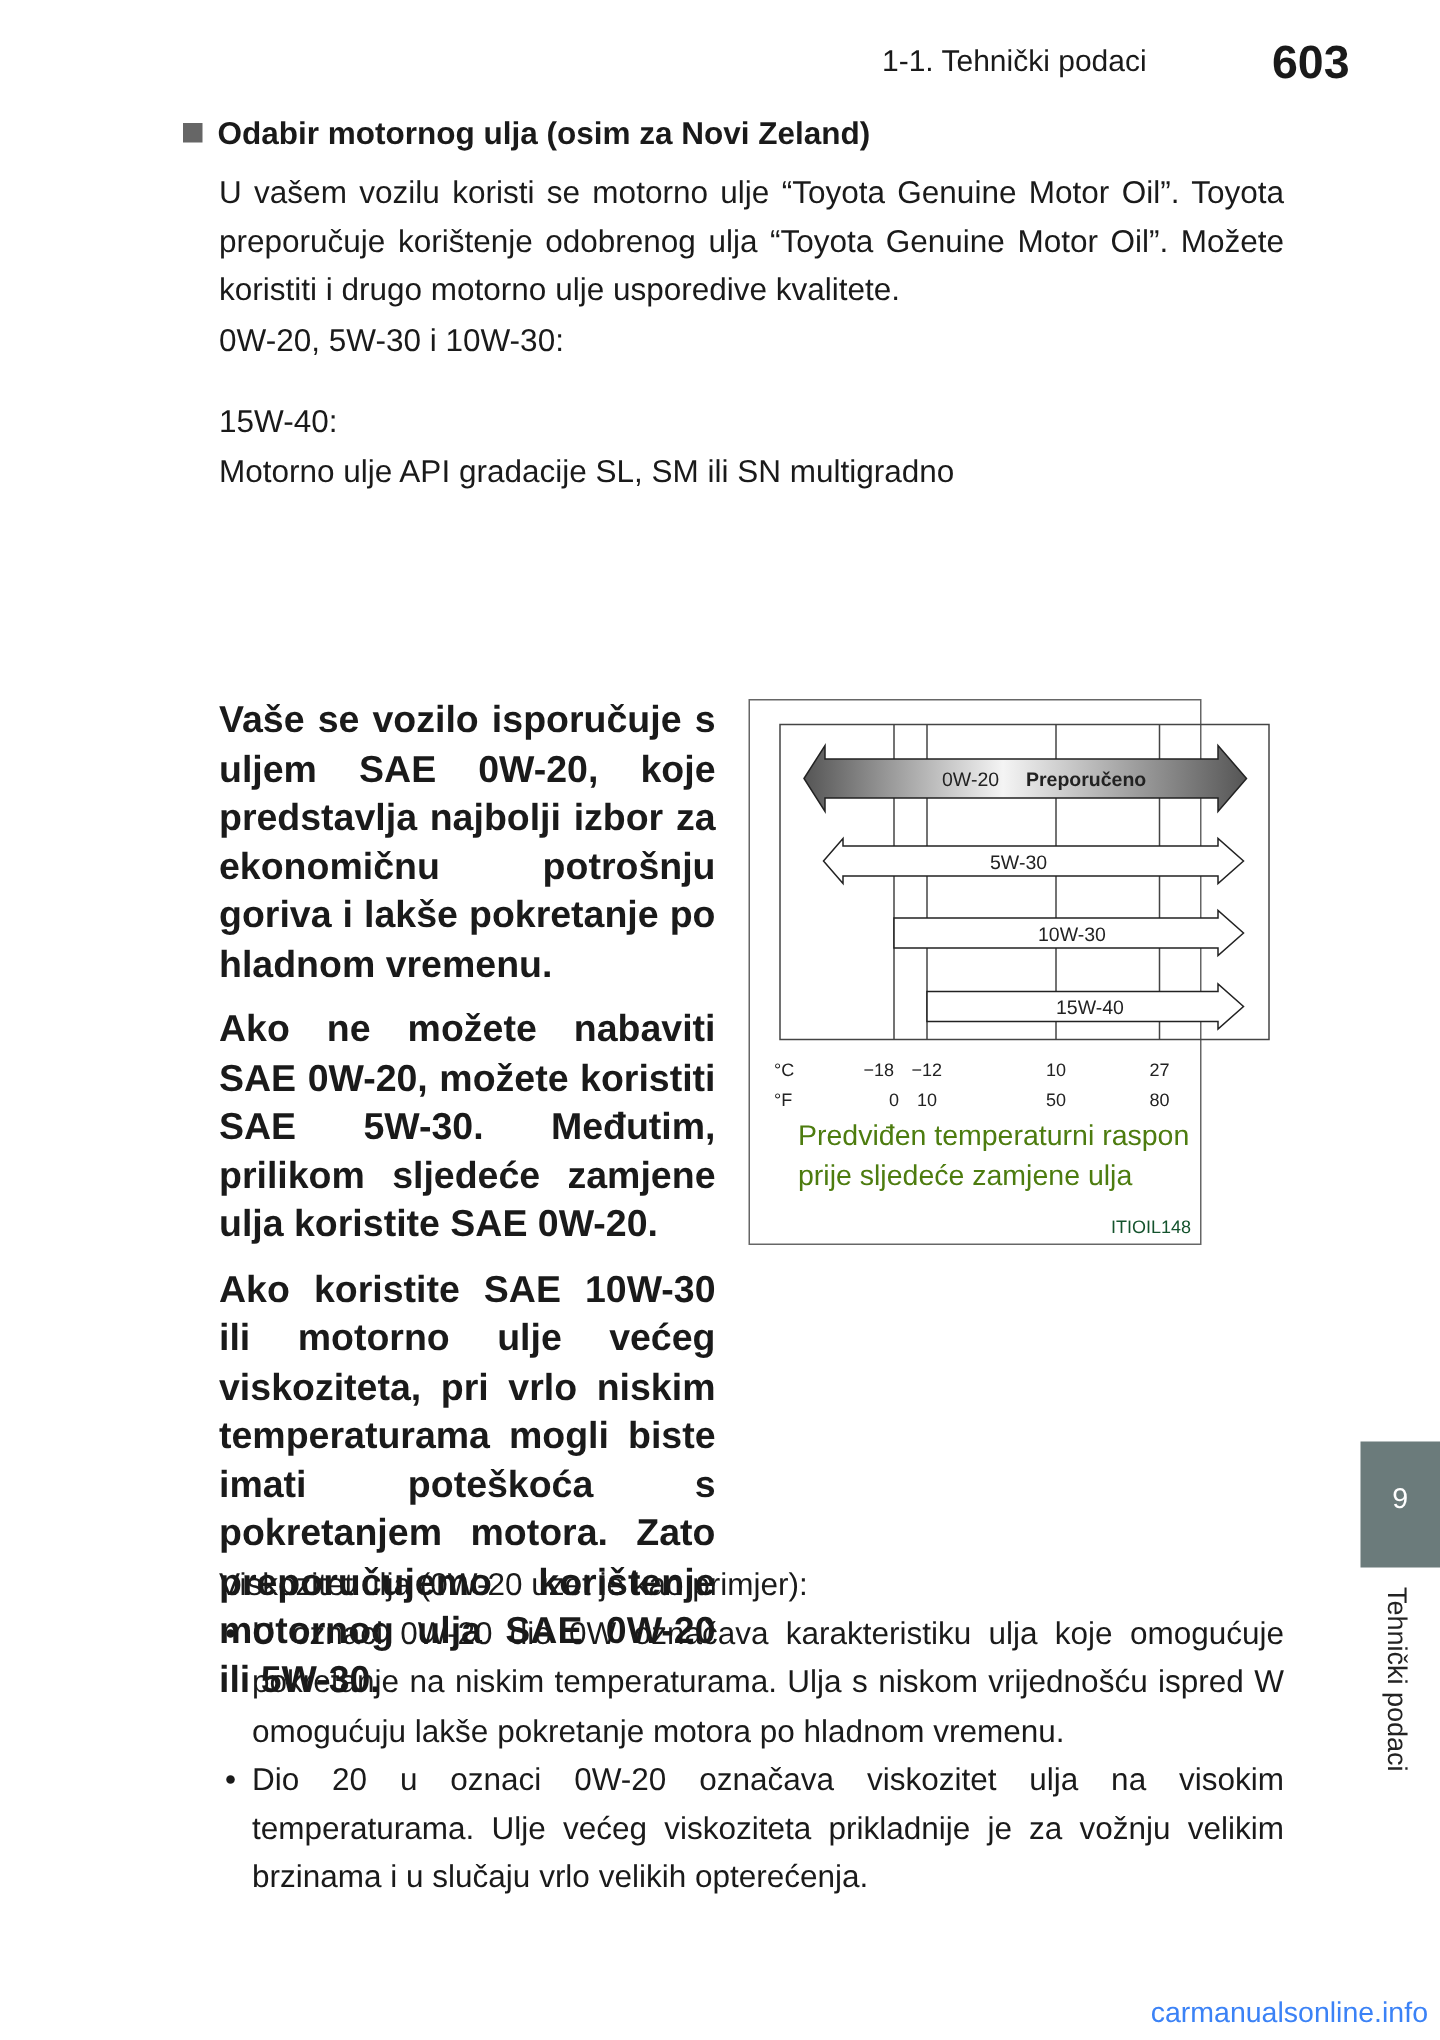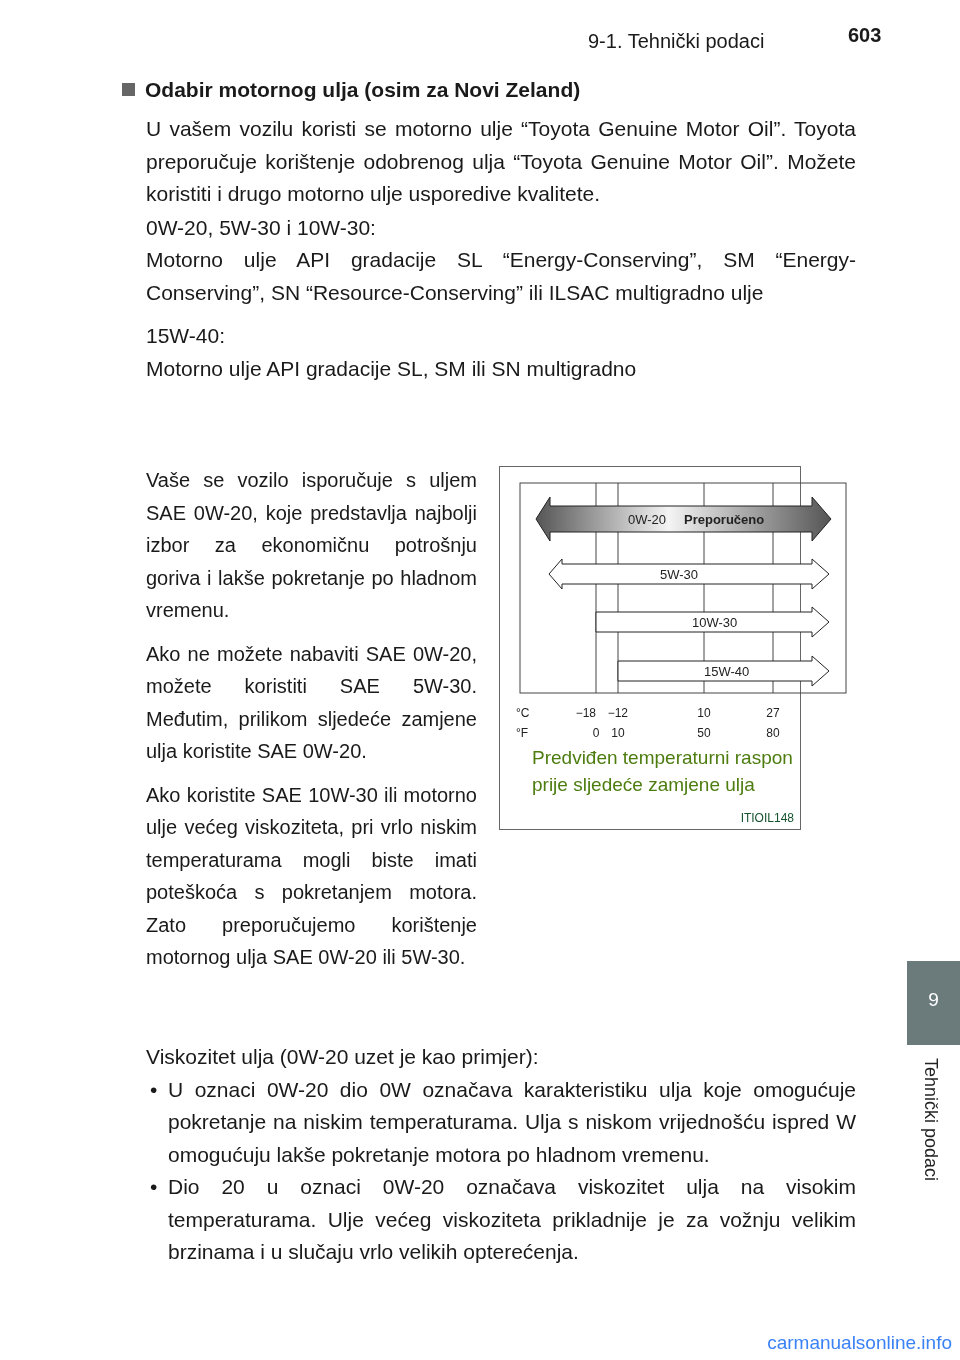--- a/index.html
+++ b/index.html
@@ -1,55 +1,54 @@
 <!DOCTYPE html>
 <html><head>
 <meta charset="utf-8">
 <style>
   html, body { margin:0; padding:0; background:#ffffff; }
   body { width:960px; height:1360px; position:relative; overflow:hidden;
          font-family:"Liberation Sans", sans-serif; color:#1a1a1a; }
   .header-section { position:absolute; left:588px; top:30px; font-size:20px; }
-  .header-page { position:absolute; left:848px; top:24px; font-size:20px; font-weight:bold; }
+  .header-page { position:absolute; left:848px; top:24px; font-size:31px; font-weight:bold; }
   .tab-box { position:absolute; left:907px; top:961px; width:53px; height:84px; background:#6b7b7b; }
   .tab-num { position:absolute; left:0; right:0; top:28px; text-align:center; color:#fff; font-size:19px; }
   .tab-label { position:absolute; left:920px; top:1058px; writing-mode:vertical-rl; font-size:18px; color:#222; }
   .content { position:absolute; left:146px; width:710px; font-size:21px; line-height:32.5px; }
   .heading { position:absolute; left:122px; top:78px; font-size:21px; font-weight:bold; }
   .heading .sq { display:inline-block; width:13px; height:13px; background:#666; margin-right:10px; vertical-align:1px; }
   p { margin:0; text-align:justify; }
-  .col { position:absolute; left:146px; top:464px; width:331px; font-size:20px; line-height:32.5px; text-align:justify; }
+  .col { position:absolute; left:146px; top:464px; width:331px; font-size:25px; line-height:32.5px; text-align:justify;font-weight:bold; }
   .col p { margin-bottom:11px; }
   .figure { position:absolute; left:499px; top:466px; width:302px; height:364px; border:1.5px solid #666; box-sizing:border-box; }
   .figure svg { position:absolute; left:0; top:0; }
   .caption { position:absolute; left:32px; top:277px; font-size:19px; line-height:27px; color:#4d7c0f; }
   .figcode { position:absolute; right:6px; bottom:4px; font-size:12px; color:#14532d;margin-top:34px; }
   .bullets { position:absolute; left:146px; top:1041px; width:710px; font-size:21px; line-height:32.5px; }
   .bullet { position:relative; padding-left:22px; text-align:justify; }
   .bullet::before { content:"•"; position:absolute; left:4px; top:0; }
   .watermark { position:absolute; right:8px; bottom:6px; font-size:19px; color:#3b82f6; }
 </style>
 </head>
 <body>
 
-<div class="header-section">9-1. Tehnički podaci</div>
+<div class="header-section">1-1. Tehnički podaci</div>
 <div class="header-page">603</div>
 
 <div class="tab-box">
   <div class="tab-num">9</div>
 </div>
 <div class="tab-label">Tehnički podaci</div>
 
 <div class="heading"><span class="sq"></span><span>Odabir motornog ulja (osim za Novi Zeland)</span></div>
 
 <div class="content" style="top:113px;">
   <p>U vašem vozilu koristi se motorno ulje “Toyota Genuine Motor Oil”. Toyota preporučuje korištenje odobrenog ulja “Toyota Genuine Motor Oil”. Možete koristiti i drugo motorno ulje usporedive kvalitete.</p>
   <p style="margin-top:1px">0W-20, 5W-30 i 10W-30:</p>
-  <p>Motorno ulje API gradacije SL “Energy-Conserving”, SM “Energy-Conserving”, SN “Resource-Conserving” ili ILSAC multigradno ulje</p>
-  <p style="margin-top:11px">15W-40:</p>
+  <p style="margin-top:22px">15W-40:</p>
   <p>Motorno ulje API gradacije SL, SM ili SN multigradno</p>
 </div>
 
 <div class="col">
   <p>Vaše se vozilo isporučuje s uljem SAE 0W-20, koje predstavlja najbolji izbor za ekonomičnu potrošnju goriva i lakše pokretanje po hladnom vremenu.</p>
   <p>Ako ne možete nabaviti SAE 0W-20, možete koristiti SAE 5W-30. Međutim, prilikom sljedeće zamjene ulja koristite SAE 0W-20.</p>
   <p>Ako koristite SAE 10W-30 ili motorno ulje većeg viskoziteta, pri vrlo niskim temperaturama mogli biste imati poteškoća s pokretanjem motora. Zato preporučujemo korištenje motornog ulja SAE 0W-20 ili 5W-30.</p>
 </div>
 
 <div class="figure">

